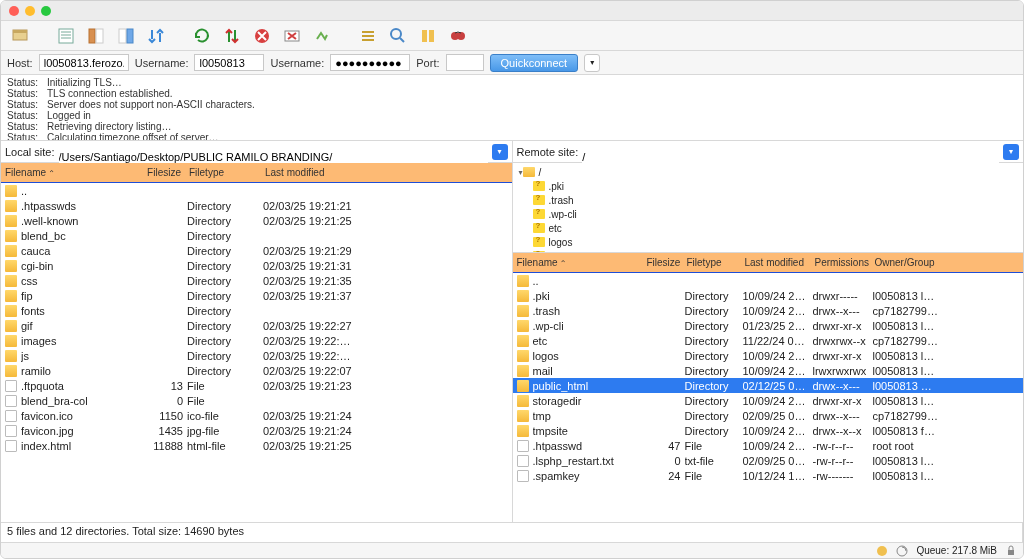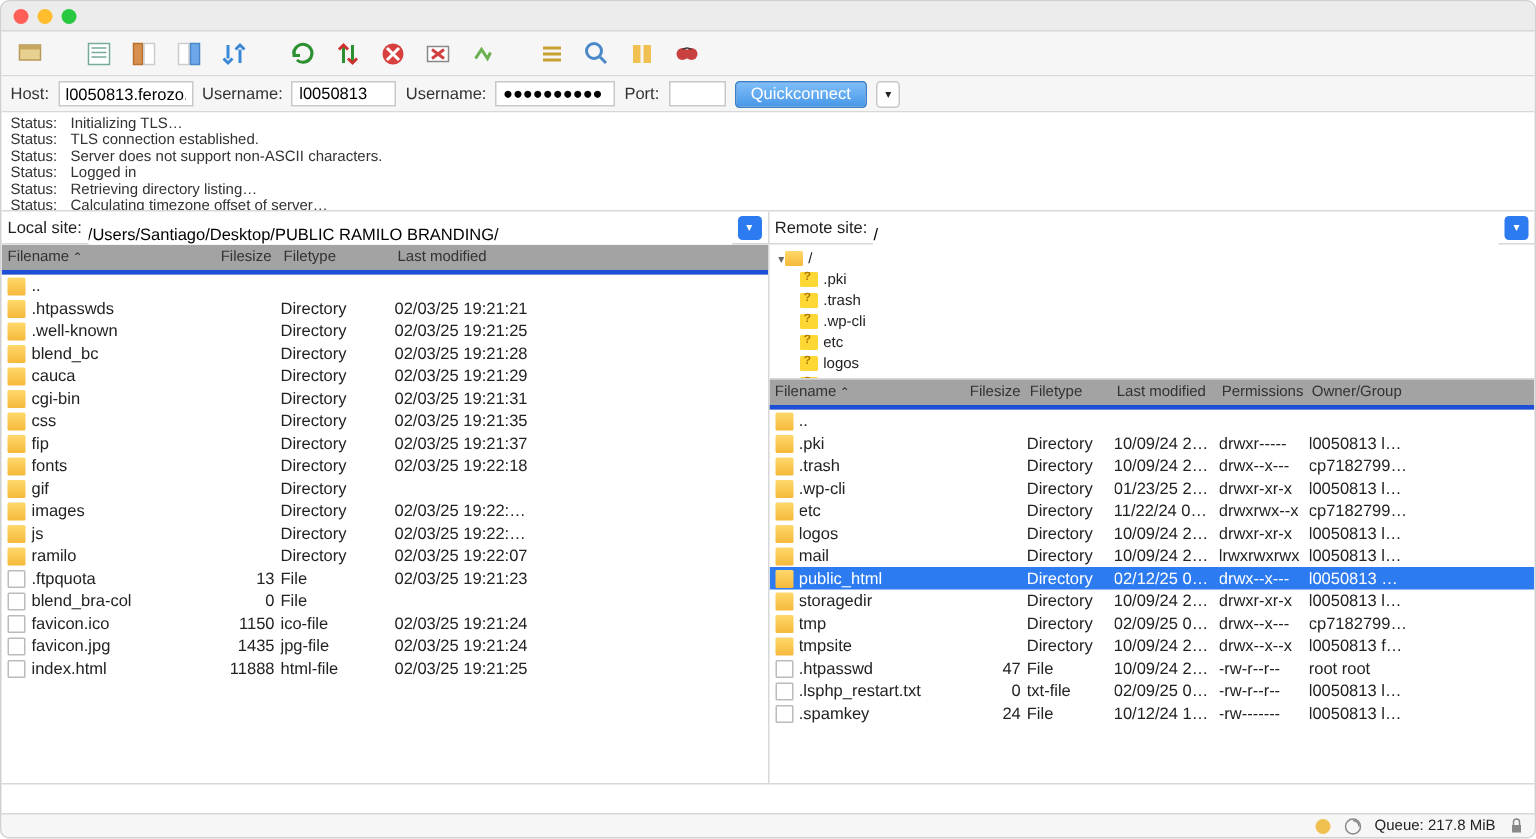--- a/index.html
+++ b/index.html
@@ -31,21 +31,21 @@
 .sitehalf { flex:1; display:flex; align-items:center; padding: 0 4px; gap:4px; }
 .sitehalf.left { border-right: 1px solid #d8d8d8; }
 .sitehalf input { flex:1; border: none; outline:none; height: 16px; font-size: 11px; margin-top: 10px; }
 .combo { width: 16px; height: 16px; background:#2d7bf0; border-radius:3px; display:flex; align-items:center; justify-content:center; cursor:pointer; }
 .combo::after { content:"▾"; color:#fff; font-size:8px; }
 
 .panels { flex:1; display:flex; overflow:hidden; }
 .leftpanel, .rightpanel { flex:1; display:flex; flex-direction:column; overflow:hidden; }
 .leftpanel { border-right: 1px solid #d8d8d8; }
 
-.cols { height: 20px; display:flex; align-items:center; border-bottom: 3px solid #1d4ed8; font-size: 10px; color:#333; background:#a3a3a3;justify-content:space-between; }
+.cols { height: 20px; display:flex; align-items:center; border-bottom: 1px solid #1d4ed8; font-size: 10px; color:#333; background:#fdba74;justify-content:space-between; }
 .cols .ch { padding: 0 4px; overflow:hidden; white-space:nowrap; }
 .cols .sortind::after { content: " ⌃"; font-size:8px; }
 
 .filelist { flex:1; overflow:auto; }
 .frow { display:flex; align-items:center; height: 15px; font-size: 11px; padding-left:4px; cursor:pointer; white-space:nowrap; }
 .frow .cell { overflow:hidden; text-overflow:ellipsis; padding-right:4px; }
 .frow.sel { background:#2d7bf0; color:#fff; }
 .ficon { width:12px; height:12px; margin-right:4px; display:inline-block; flex-shrink:0; }
 .ffold { background: linear-gradient(#ffd86b,#f5b93a); border-radius:1px; }
 .ffile { background:#fff; border:1px solid #bbb; border-radius:1px; }
@@ -251,21 +251,20 @@
   <span class="cell" style="width:122px">.well-known</span>
   <span class="cell" style="width:44px;text-align:right"></span>
   <span class="cell" style="width:76px">Directory</span>
   <span class="cell" style="flex:1">02/03/25 19:21:25</span>
         </div>
         <div class="frow">
           <span class="ficon ffold"></span>
   <span class="cell" style="width:122px">blend_bc</span>
   <span class="cell" style="width:44px;text-align:right"></span>
   <span class="cell" style="width:76px">Directory</span>
-  <span class="cell" style="flex:1">02/03/25 19:21:28</span>
         </div>
         <div class="frow">
           <span class="ficon ffold"></span>
   <span class="cell" style="width:122px">cauca</span>
   <span class="cell" style="width:44px;text-align:right"></span>
   <span class="cell" style="width:76px">Directory</span>
   <span class="cell" style="flex:1">02/03/25 19:21:29</span>
         </div>
         <div class="frow">
           <span class="ficon ffold"></span>
@@ -286,27 +285,27 @@
   <span class="cell" style="width:122px">fip</span>
   <span class="cell" style="width:44px;text-align:right"></span>
   <span class="cell" style="width:76px">Directory</span>
   <span class="cell" style="flex:1">02/03/25 19:21:37</span>
         </div>
         <div class="frow">
           <span class="ficon ffold"></span>
   <span class="cell" style="width:122px">fonts</span>
   <span class="cell" style="width:44px;text-align:right"></span>
   <span class="cell" style="width:76px">Directory</span>
-  <span class="cell" style="flex:1">02/03/25 19:22:18</span>
         </div>
         <div class="frow">
           <span class="ficon ffold"></span>
   <span class="cell" style="width:122px">gif</span>
   <span class="cell" style="width:44px;text-align:right"></span>
   <span class="cell" style="width:76px">Directory</span>
+  <span class="cell" style="flex:1">02/03/25 19:22:27</span>
         </div>
         <div class="frow">
           <span class="ficon ffold"></span>
   <span class="cell" style="width:122px">images</span>
   <span class="cell" style="width:44px;text-align:right"></span>
   <span class="cell" style="width:76px">Directory</span>
   <span class="cell" style="flex:1">02/03/25 19:22:…</span>
         </div>
         <div class="frow">
           <span class="ficon ffold"></span>
@@ -524,20 +523,21 @@
   <span class="cell" style="width:70px">10/12/24 12:5…</span>
   <span class="cell" style="width:60px">-rw-------</span>
   <span class="cell" style="flex:1">l0050813 l…</span>
         </div>
       </div>
   </div>
 
 </div>
 
 <div class="statusbar">
+  <div class="sh left">5 files and 12 directories. Total size: 14690 bytes</div>
 </div>
 
 <div class="bottombar">
   <span class="bicon"><svg viewBox="0 0 12 12">
         <circle cx="6" cy="6" r="5" fill="#f0c050"></circle>
       </svg></span>
   <span class="bicon"><svg viewBox="0 0 12 12">
         <circle cx="6" cy="6" r="5" fill="none" stroke="#888"></circle>
         <path d="M6 2 A4 4 0 0 1 10 6" stroke="#888" fill="none"></path>
       </svg></span>

